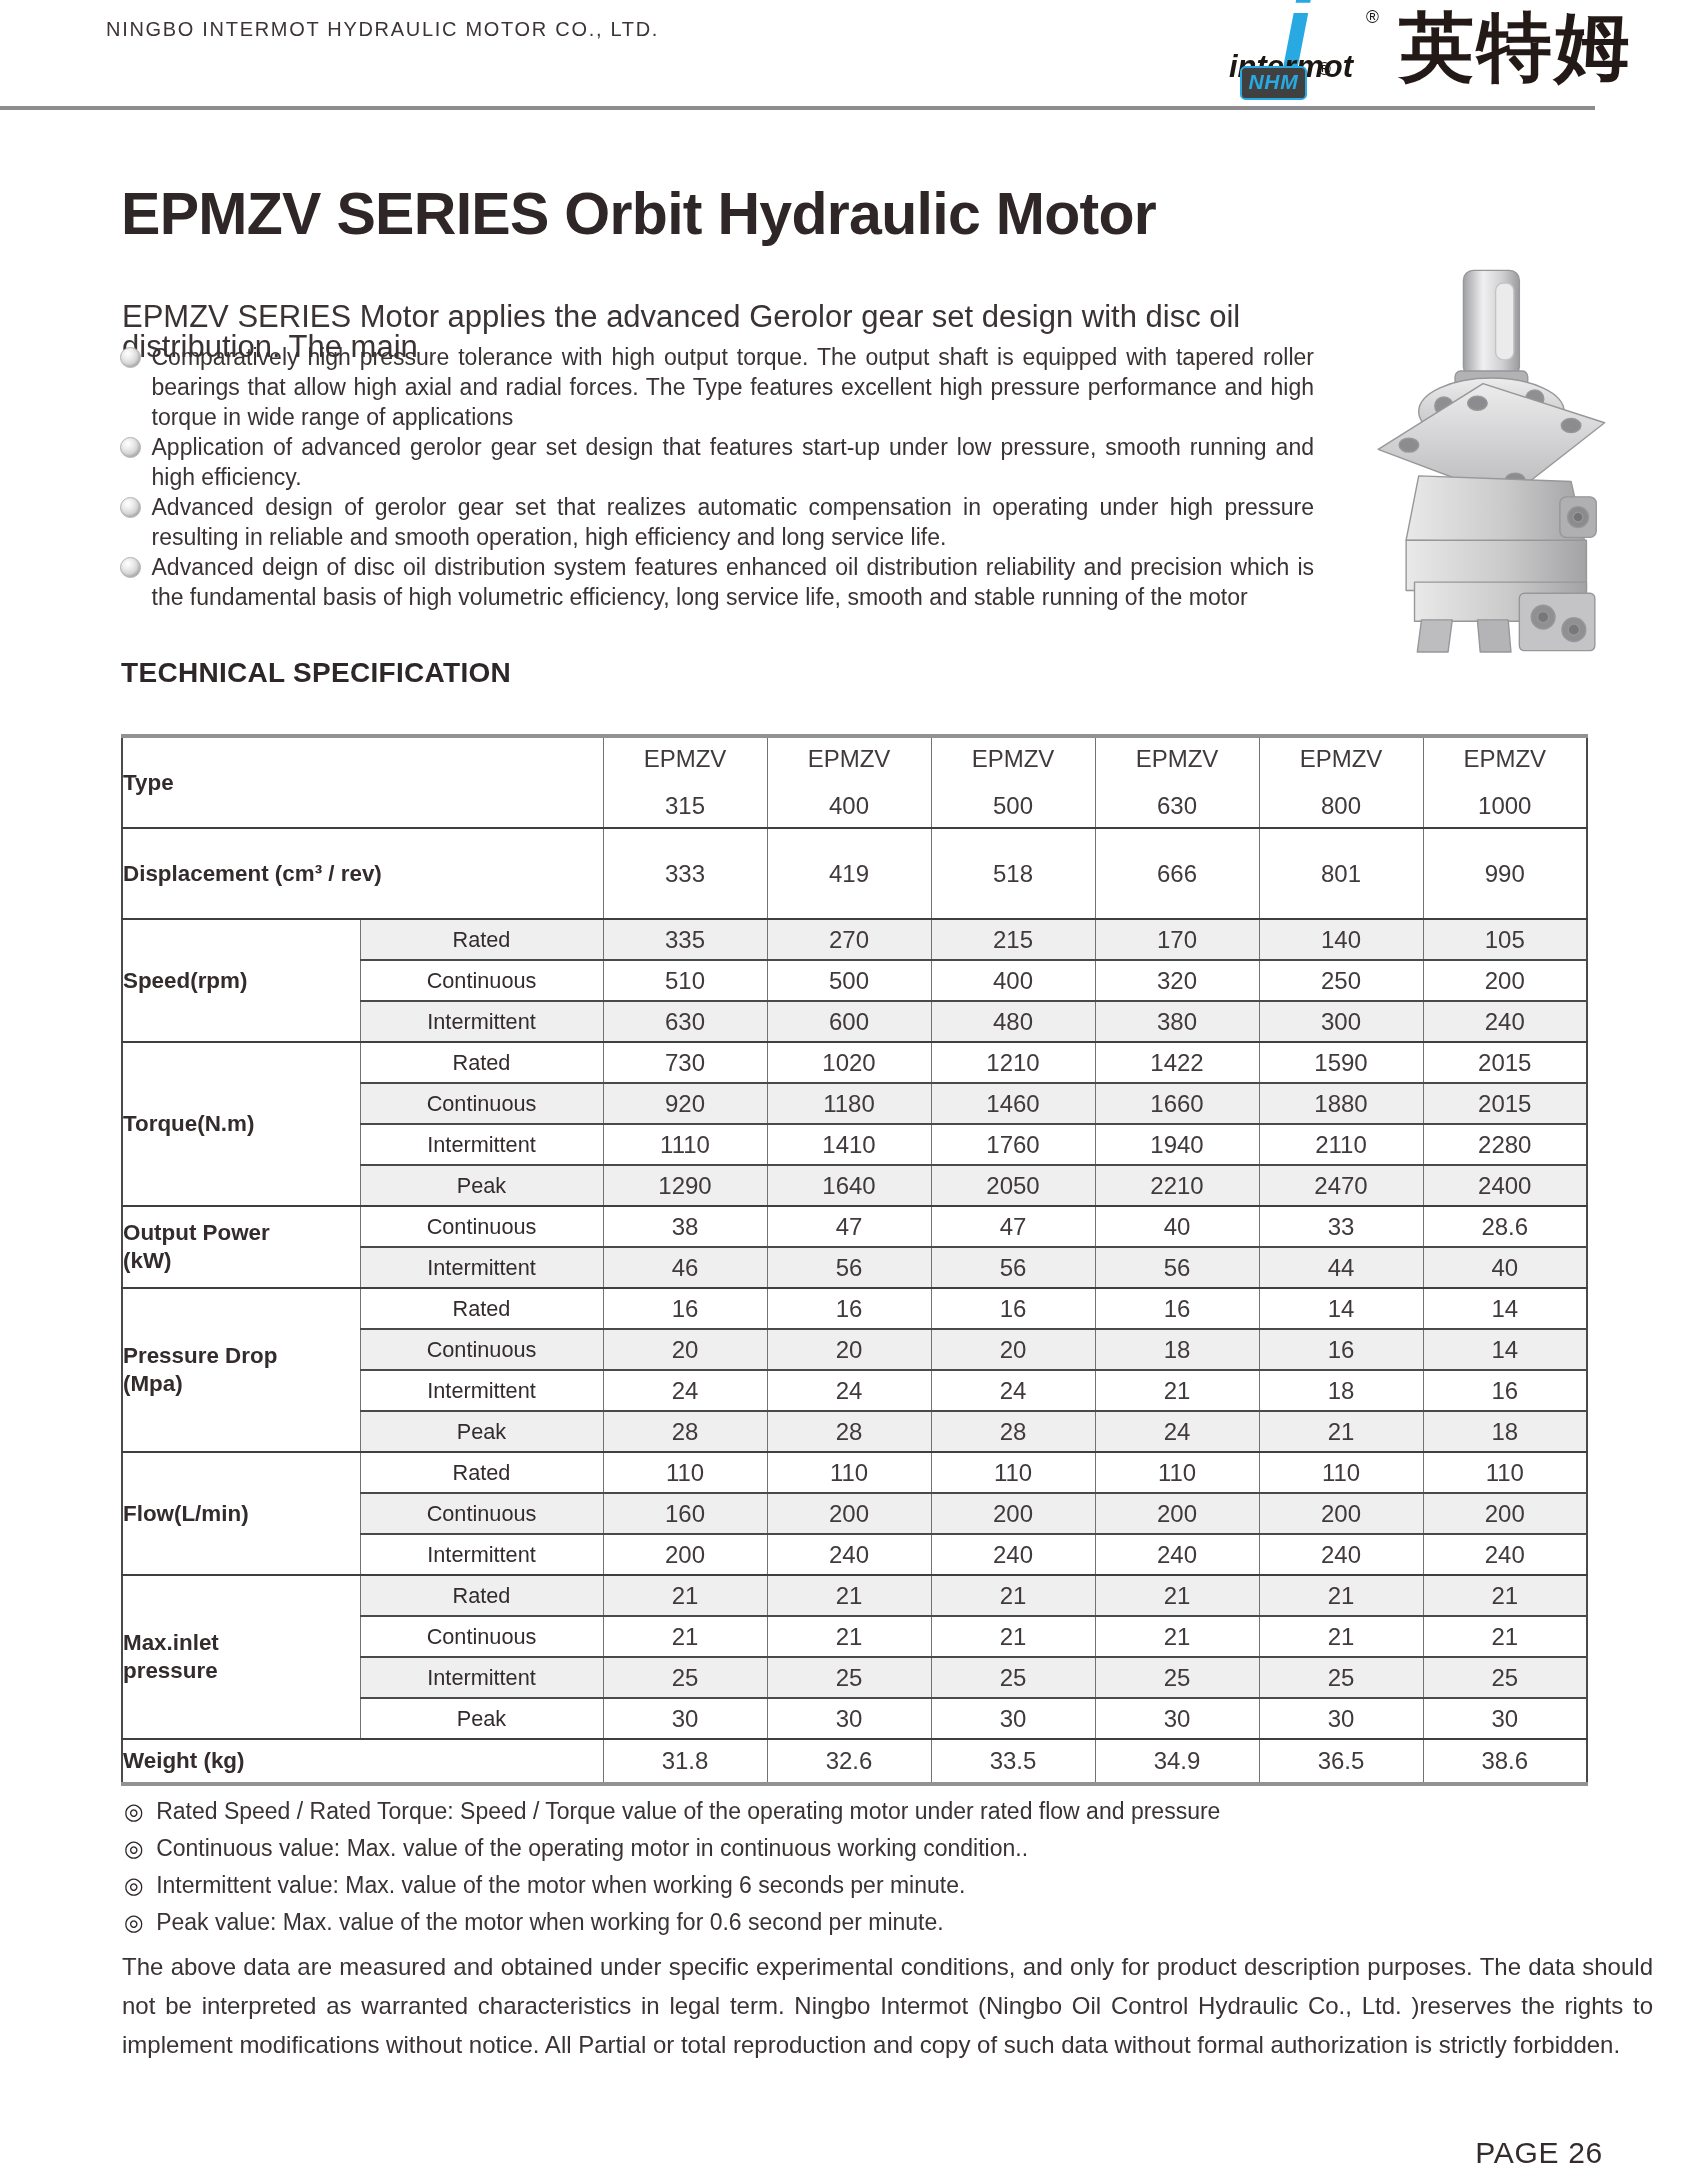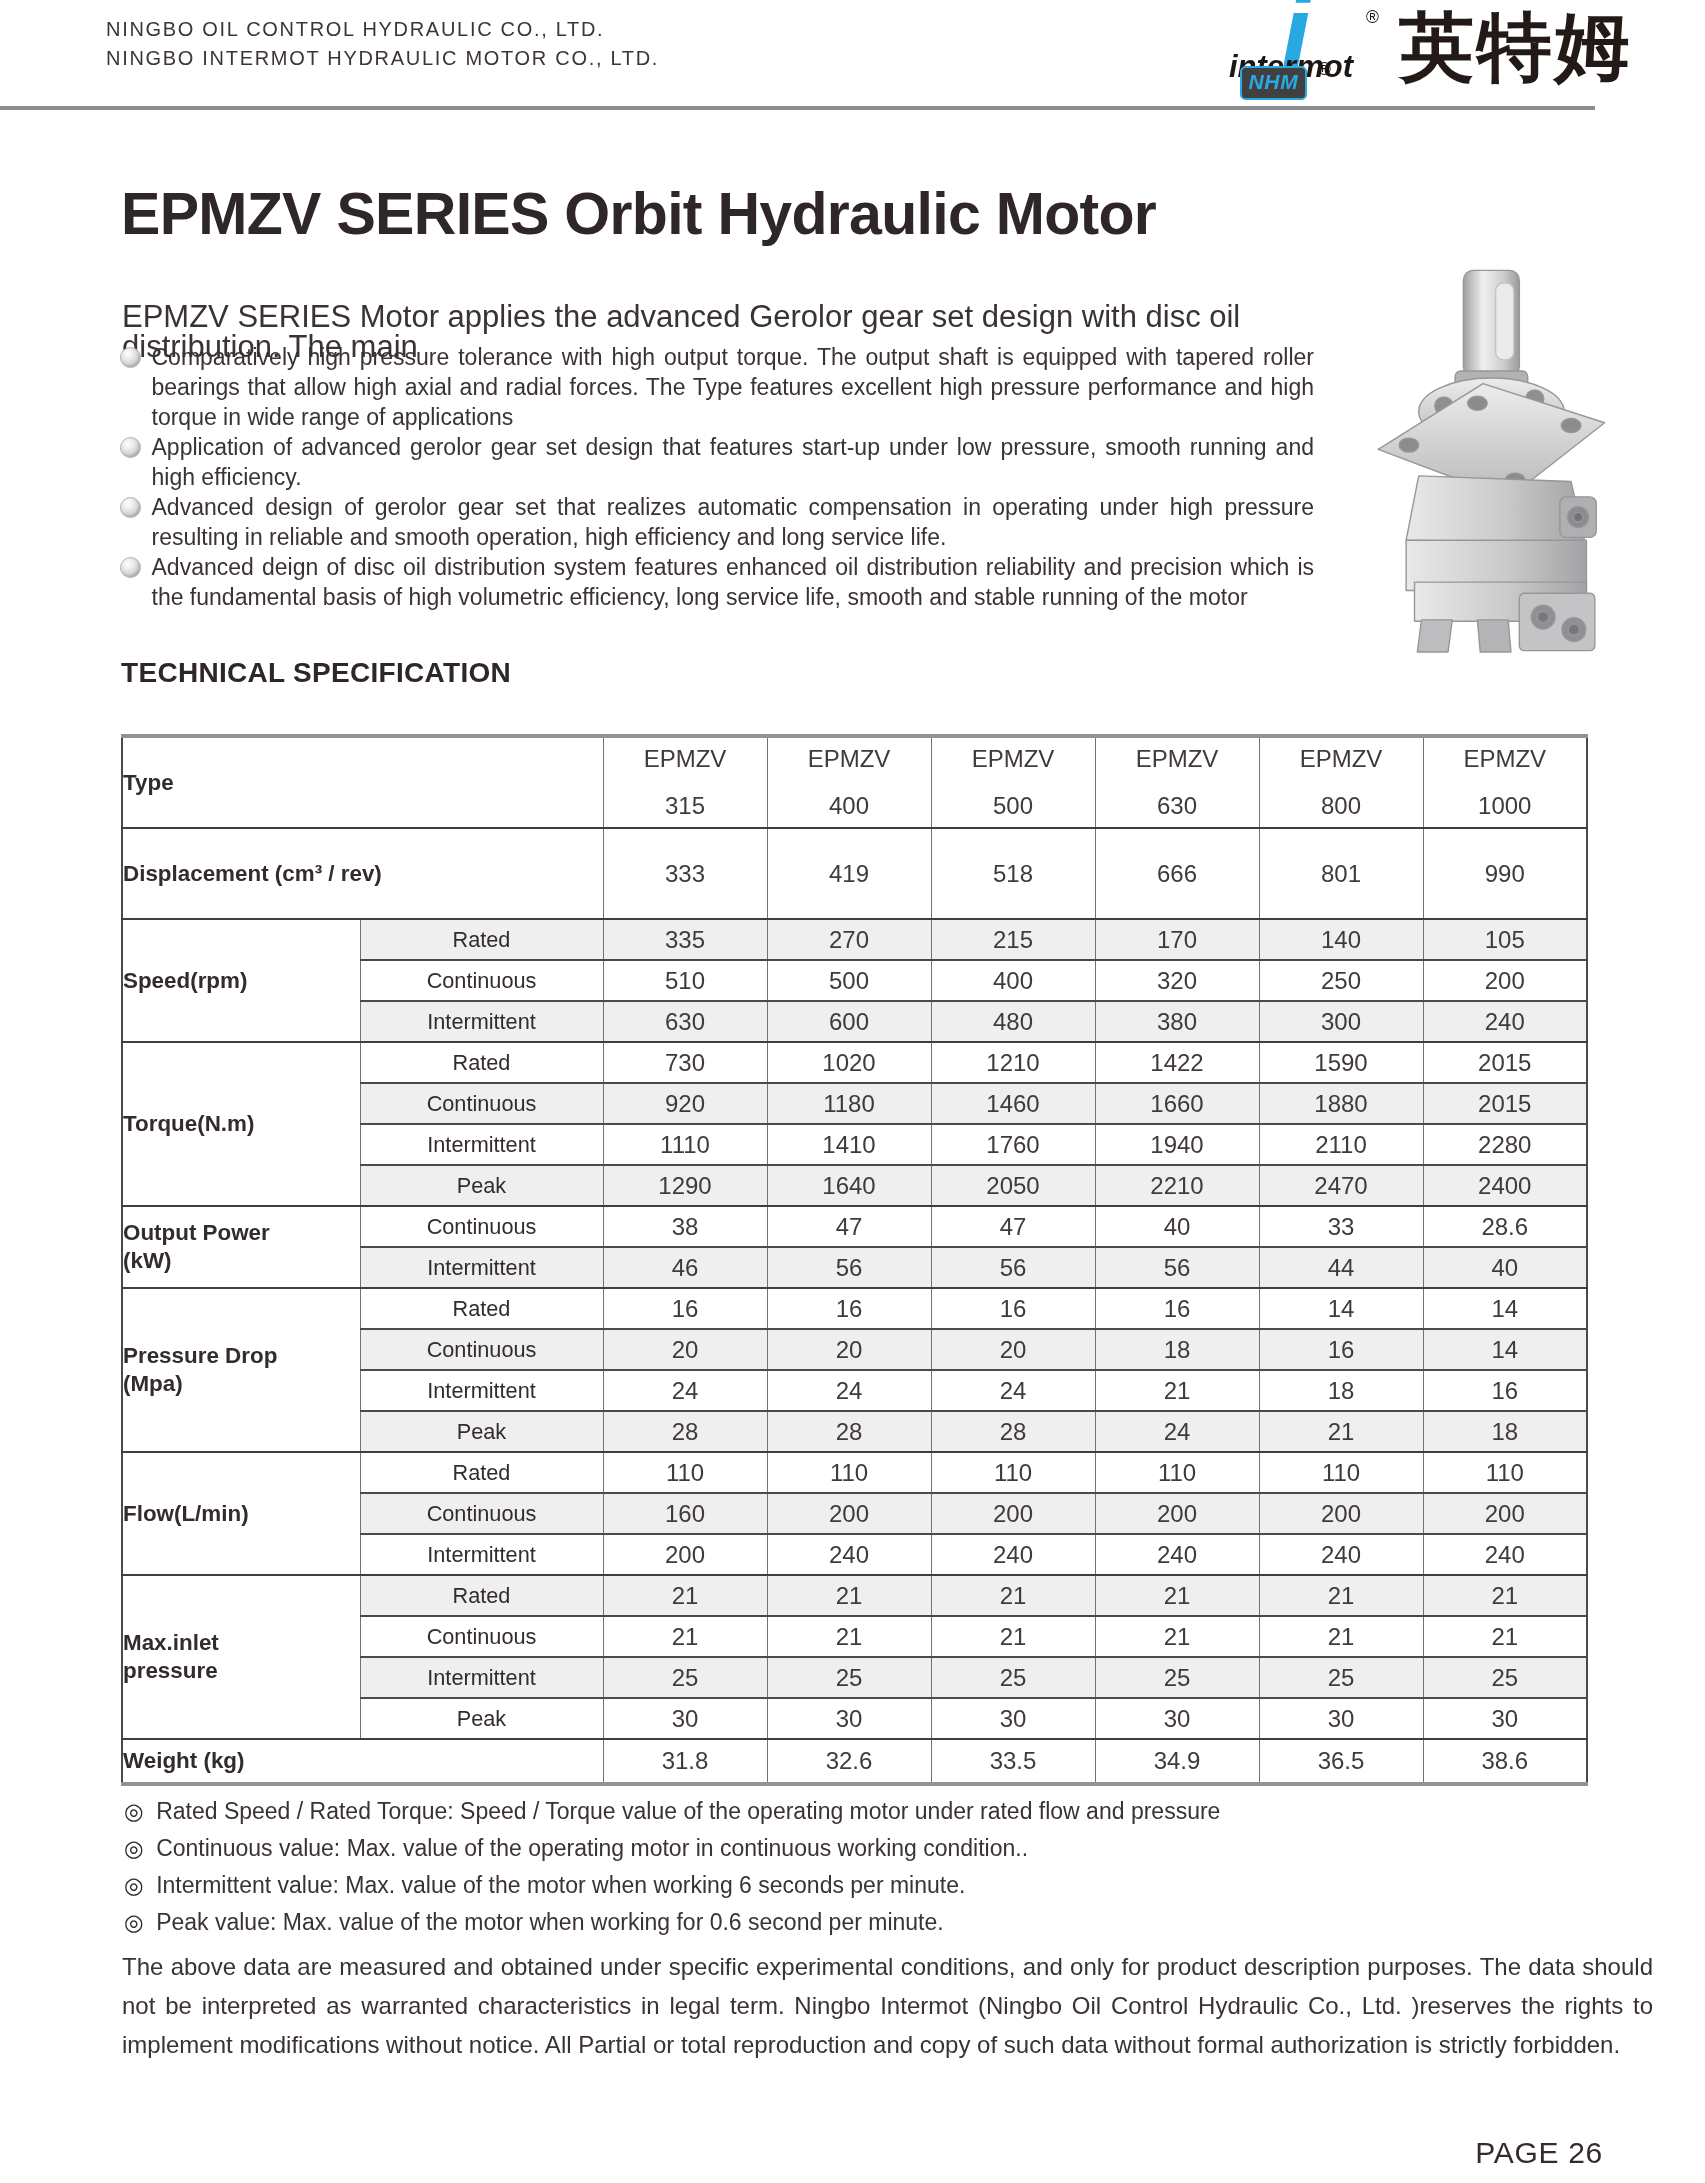--- a/index.html
+++ b/index.html
@@ -63,21 +63,20 @@
   .note-marker { font-family:"DejaVu Sans", sans-serif; font-size:22.4px; color:#2e2627; }
   .disclaimer { position:absolute; left:122px; top:1947px; width:1531px; font-size:24px; line-height:39px; text-align:justify; color:#3a3233; }
   .page-num { position:absolute; right:103px; top:2136px; font-size:30px; color:#332b2c; letter-spacing:0.7px; }
 </style>
 </head>
 <body>
 
 <div class="page">
 
   <div class="company">
-    <div>NINGBO OIL CONTROL HYDRAULIC CO., LTD.</div>
     <div>NINGBO INTERMOT HYDRAULIC MOTOR CO., LTD.</div>
   </div>
 
   <div class="logo">
     <div class="logo-mark">
       <span class="logo-i">i</span>
       <span class="logo-word">intermot</span>
       <span class="logo-reg-top">®</span>
       <span class="nhm-box">NHM</span>
       <span class="logo-reg-bottom">®</span>

